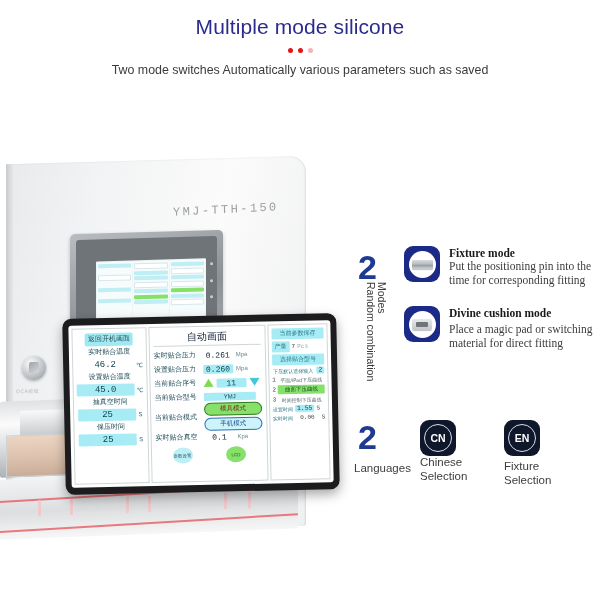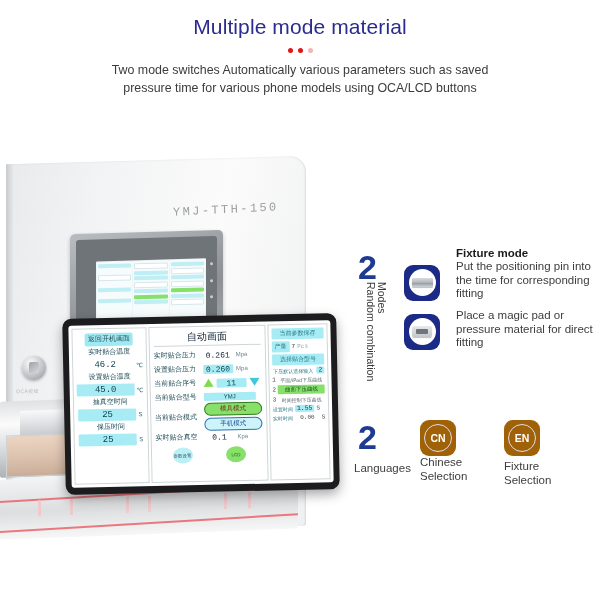--- a/index.html
+++ b/index.html
@@ -177,21 +177,21 @@
   
   .modes-block{position:absolute;left:358px;top:246px;width:242px;height:120px;}
   .big2{
     position:absolute;color:#1f3a93;font-size:34px;font-weight:bold;line-height:34px;
     font-family:"Liberation Sans","DejaVu Sans",sans-serif;
   }
   .vert{
     position:absolute;color:#3a3a3a;font-size:10.5px;line-height:12px;
     transform:rotate(90deg);transform-origin:left top;white-space:nowrap;
   }
-  .mode-item{position:absolute;display:flex;gap:16px;align-items:flex-end;}
+  .mode-item{position:absolute;display:flex;gap:9px;align-items:flex-start;font-family:Liberation Serif, serif;}
   .ico{
     width:36px;height:36px;border-radius:9px;background:#1b2a86;
     display:flex;align-items:center;justify-content:center;flex:0 0 36px;
   }
   .ico .disc{
     width:27px;height:27px;border-radius:50%;background:#ffffff;
     display:flex;align-items:center;justify-content:center;overflow:hidden;
   }
   .fix1{width:21px;height:9px;border-radius:1px;
     background:linear-gradient(180deg,#d7dade 0%,#b9bdc2 45%,#9aa0a6 60%,#cfd3d7 100%);
@@ -200,45 +200,44 @@
     background:linear-gradient(180deg,#e7e9ec,#c3c7cb);
     display:flex;align-items:center;justify-content:center;
     box-shadow:0 1px 1px rgba(0,0,0,.25);}
   .fix2 i{display:block;width:12px;height:5px;background:#6f757b;border-radius:1px;}
   .mt{max-width:148px;}
   .mt .t{color:#1a1a1a;font-size:11.5px;font-weight:bold;line-height:14px;}
   .mt .d{color:#3d3d3d;font-size:11.5px;line-height:13.5px;}
 
   .lang-block{position:absolute;left:358px;top:420px;width:242px;height:80px;}
   .lang-ico{
-    width:36px;height:36px;border-radius:9px;background:#a16207;
+    width:36px;height:36px;border-radius:9px;background:#0f172a;
     display:flex;align-items:center;justify-content:center;
   }
   .lang-ico .ring{
     width:26px;height:26px;border-radius:50%;border:1.5px solid #d8dcf0;
     display:flex;align-items:center;justify-content:center;
     color:#ffffff;font-size:10.5px;font-weight:bold;
   }
   .lang-cap{color:#3d3d3d;font-size:11.5px;line-height:13.5px;text-align:left;}
   .lang-word{position:absolute;color:#3d3d3d;font-size:11.5px;}
 </style>
 </head>
 <body>
 
 <div class="stage">
 
   <div class="header">
-    <div class="h-line">Multiple mode material</div>
+    <div class="h-line">Multiple mode silicone</div>
     <div class="dots">
       <span class="dot"></span>
       <span class="dot"></span>
       <span class="dot faded"></span>
     </div>
     <div class="sub">Two mode switches Automatically various parameters such as saved</div>
-    <div class="sub" style="margin-top:1px">pressure time for various phone models using OCA/LCD buttons</div>
   </div>
 
   <div class="machine">
     <div class="m-panel"></div>
     <div class="m-model">YMJ-TTH-150</div>
 
     <div class="m-bezel">
       <div class="m-bezel-in">
         <div class="m-scr">
           <div class="m-scr-col">
@@ -431,21 +430,22 @@
 
     <div class="mode-item" style="left:46px;top:60px">
       <span class="ico">
         <span class="disc">
             <span class="fix2">
               <i></i>
             </span>
           </span>
       </span>
       <span class="mt">
-        <span class="d" style="display:block;margin-top:3px">Place a magic pad or pressure material for direct fitting</span>
+        <span class="t" style="display:block">Divine cushion mode</span>
+        <span class="d" style="display:block;margin-top:3px">Place a magic pad or switching material for direct fitting</span>
       </span>
     </div>
   </div>
 
   <div class="lang-block">
     <div class="big2" style="left:0;top:0px">2</div>
     <div class="lang-word" style="left:-4px;top:42px">Languages</div>
 
     <div style="position:absolute;left:62px;top:0px">
       <span class="lang-ico">

